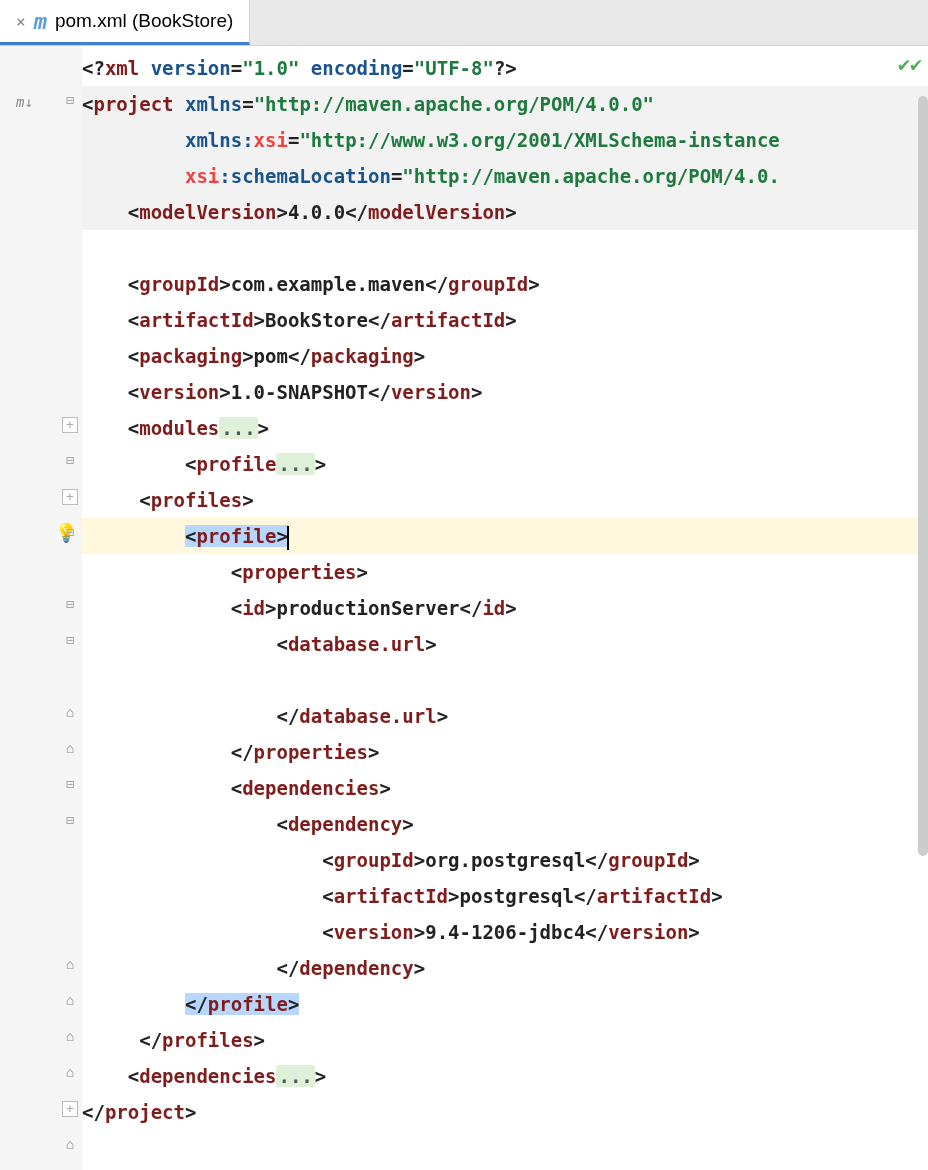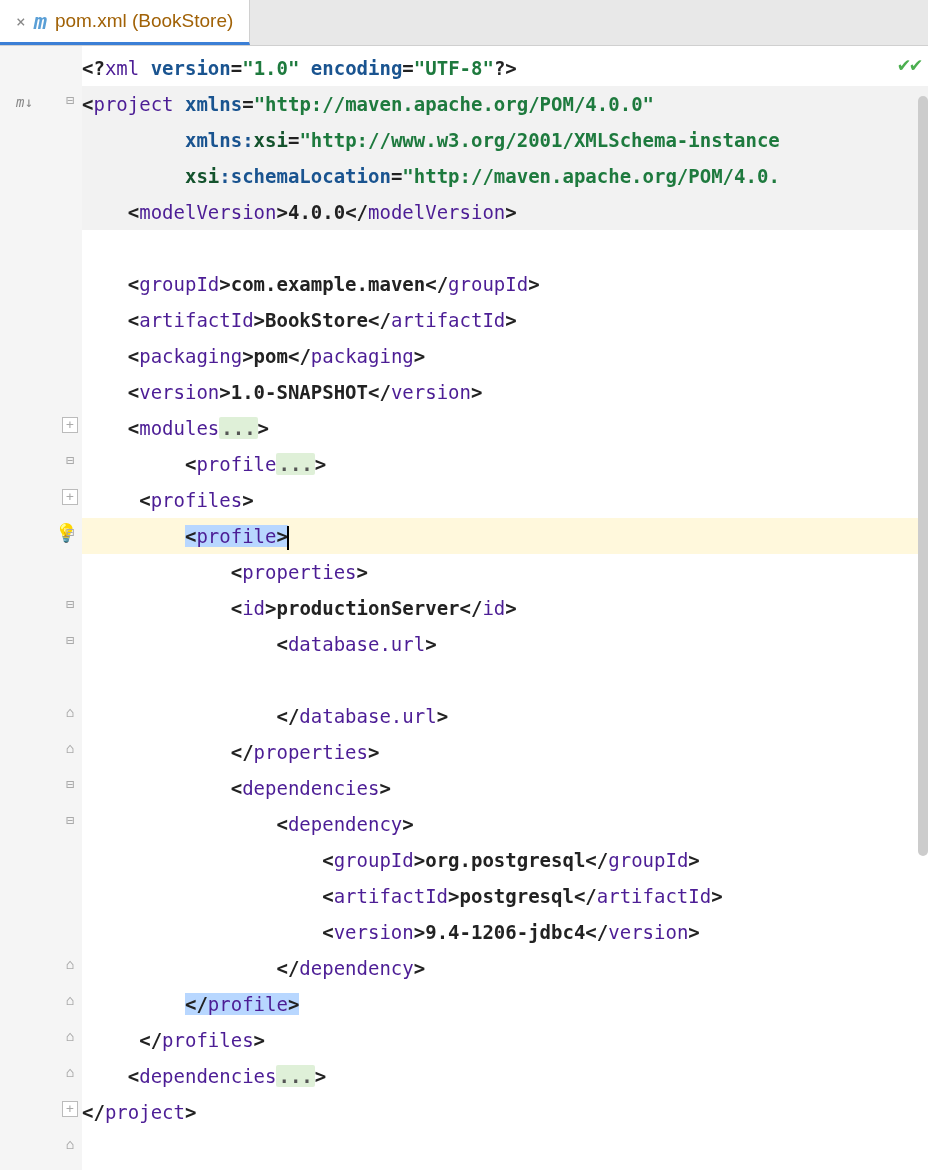--- a/index.html
+++ b/index.html
@@ -33,21 +33,21 @@
   font-size: 16px;
   cursor: pointer;
 }
 .m-icon {
   color: #5a9fd6;
   font-weight: bold;
   font-style: italic;
   font-size: 22px;
 }
 .tab-title {
-  color: #a16207;
+  color: #000000;
   font-family: -apple-system, 'Segoe UI', sans-serif;
 }
 .editor-area {
   flex: 1;
   display: flex;
   background: #fff;
   position: relative;
 }
 .gutter {
   width: 82px;
@@ -83,23 +83,23 @@
 }
 .line.highlight::before {
   content: '';
   position: absolute;
   left: -82px;
   width: 82px;
   height: 36px;
   background: #fff8dc;
   z-index: -1;
 }
-.tag { color: #4c1d95; font-weight: normal; }
+.tag { color: #7f1d1d; font-weight: bold; }
 .attr { color: #1a5490; font-weight: bold; }
-.ns { color: #14532d; font-weight: bold; }
+.ns { color: #ef4444; font-weight: bold; }
 .val { color: #1e7a3e; font-weight: bold; }
 .txt { color: #222; }
 .fold-dots { background: #dff0d8; color: #555; padding: 0 2px; border-radius: 2px; }
 .sel { background: #b8d7ff; }
 .cursor { border-left: 2px solid #000; display: inline-block; height: 24px; vertical-align: middle; margin-left: -1px; }
 .fold-icon {
   position: absolute;
   right: 4px;
   width: 16px;
   height: 16px;

